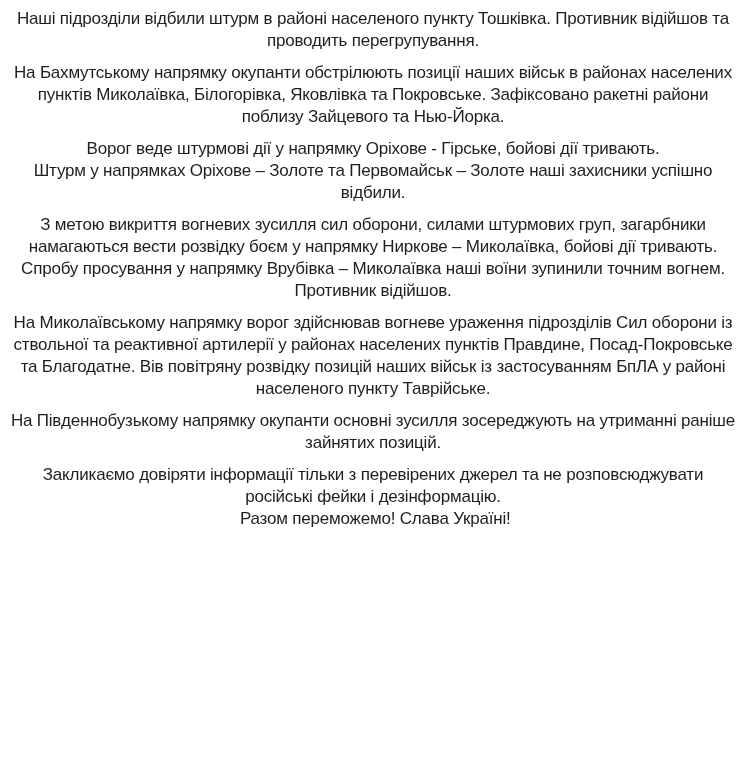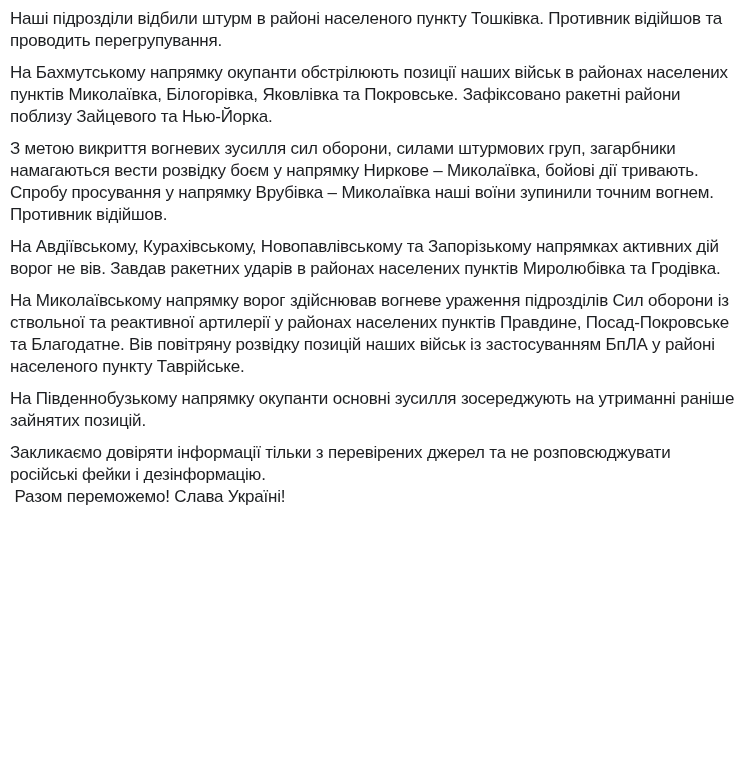--- a/index.html
+++ b/index.html
@@ -17,30 +17,32 @@
   .post-text {
     padding: 8px 10px 8px 10px;
     font-size: 17px;
     line-height: 22px;
     letter-spacing: -0.2px;
     font-weight: 400;
   }
   .post-text p {
     margin: 0 0 10px 0;
     white-space: pre-wrap; 
+    text-align: center;
   }
   .post-text p:last-child {
     margin-bottom: 4px;
   }
 </style>
 </head>
 <body>
 
 <div class="post-text">
   <p>Наші підрозділи відбили штурм в районі населеного пункту Тошківка. Противник відійшов та проводить перегрупування.</p>
   <p>На Бахмутському напрямку окупанти обстрілюють позиції наших військ в районах населених пунктів Миколаївка, Білогорівка, Яковлівка та Покровське. Зафіксовано ракетні райони поблизу Зайцевого та Нью-Йорка.</p>
+  <p>Ворог веде штурмові дії у напрямку Оріхове - Гірське, бойові дії тривають.
+Штурм у напрямках Оріхове – Золоте та Первомайськ – Золоте наші захисники успішно відбили.</p>
   <p>З метою викриття вогневих зусилля сил оборони, силами штурмових груп, загарбники намагаються вести розвідку боєм у напрямку Ниркове – Миколаївка, бойові дії тривають. Спробу просування у напрямку Врубівка – Миколаївка наші воїни зупинили точним вогнем. Противник відійшов.</p>
-  <p>На Авдіївському, Курахівському, Новопавлівському та Запорізькому напрямках активних дій ворог не вів. Завдав ракетних ударів в районах населених пунктів Миролюбівка та Гродівка.</p>
   <p>На Миколаївському напрямку ворог здійснював вогневе ураження підрозділів Сил оборони із ствольної та реактивної артилерії у районах населених пунктів Правдине, Посад-Покровське та Благодатне. Вів повітряну розвідку позицій наших військ із застосуванням БпЛА у районі населеного пункту Таврійське.</p>
   <p>На Південнобузькому напрямку окупанти основні зусилля зосереджують на утриманні раніше зайнятих позицій.</p>
   <p>Закликаємо довіряти інформації тільки з перевірених джерел та не розповсюджувати російські фейки і дезінформацію.
  Разом переможемо! Слава Україні!</p>
 </div>
 
 </body></html>

